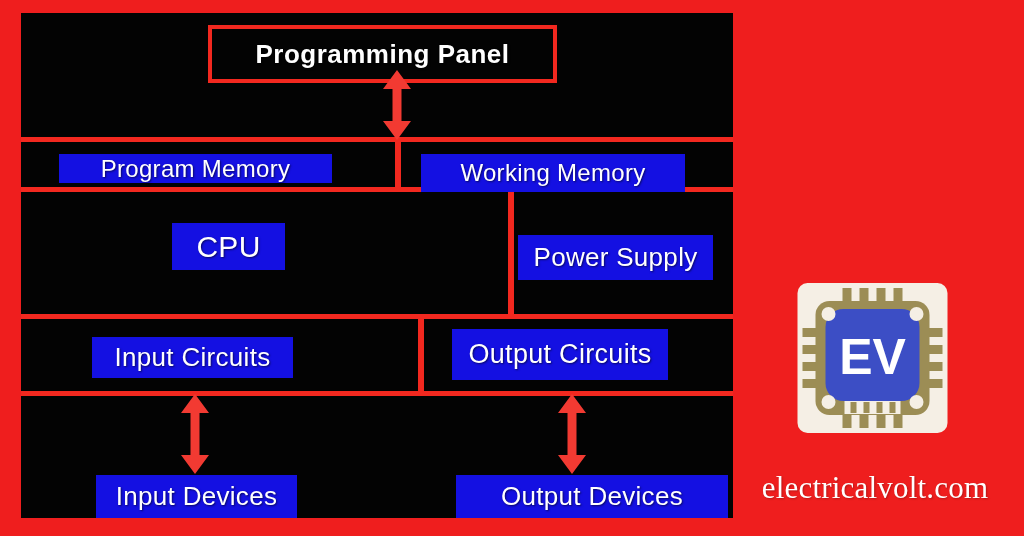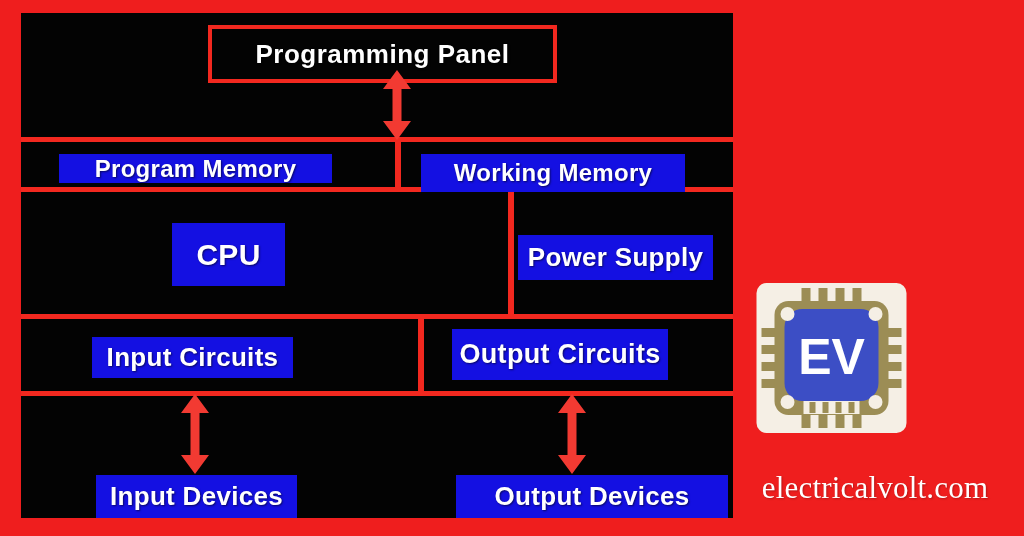--- a/index.html
+++ b/index.html
@@ -28,41 +28,41 @@
   .vline.cpu{left:487px;top:174px;height:132px}
   .vline.cir{left:397px;top:301px;height:82px}
 
   
   .prog-box{left:187px;top:12px;width:349px;height:58px;background:var(--panel_black);
     border:4px solid var(--line_red);display:flex;align-items:center;justify-content:center}
   .prog-box span{position:static;color:var(--text_white);font-weight:bold;font-size:26px;
     letter-spacing:.5px;text-shadow:1px 1px 2px rgba(0,0,0,.6)}
 
   
-  .bluebox{background:var(--box_blue);color:var(--text_white);font-weight:bold;
+  .bluebox{background:var(--box_blue);color:var(--text_white);font-weight:normal;
     display:flex;align-items:center;justify-content:center;letter-spacing:.3px;
     text-shadow:1px 1px 2px rgba(0,0,0,.55);white-space:nowrap}
   .b-progmem{left:38px;top:141px;width:273px;height:29px;font-size:24px}
   .b-workmem{left:400px;top:141px;width:264px;height:38px;font-size:24px}
-  .b-cpu{left:151px;top:210px;width:113px;height:63px;font-size:30px}
+  .b-cpu{left:151px;top:210px;width:113px;height:47px;font-size:30px}
   .b-power{left:497px;top:222px;width:195px;height:45px;font-size:26px}
   .b-incir{left:71px;top:324px;width:201px;height:41px;font-size:26px}
   .b-outcir{left:431px;top:316px;width:216px;height:51px;font-size:27px}
   .b-indev{left:75px;top:462px;width:201px;height:43px;font-size:26px}
   .b-outdev{left:435px;top:462px;width:272px;height:43px;font-size:26px}
 
   
   .arrow{color:var(--arrow_red)}
   .arrow svg{display:block}
   .a-top{left:361px;top:57px}
   .a-in{left:159px;top:381px}
   .a-out{left:536px;top:381px}
 
   
-  .logo{position:absolute;left:756px;top:283px;width:151px;height:150px}
+  .logo{position:absolute;left:797px;top:283px;width:151px;height:150px}
   .logo svg{display:block;width:151px;height:150px}
 
   
   .site{position:absolute;left:727px;top:470px;width:296px;text-align:center;
     color:var(--text_white);font-family:"Liberation Serif",serif;font-weight:normal;
     font-size:31px;letter-spacing:.2px;text-shadow:1px 1px 2px rgba(0,0,0,.25);white-space:nowrap}
 </style>
 </head>
 <body>
 

